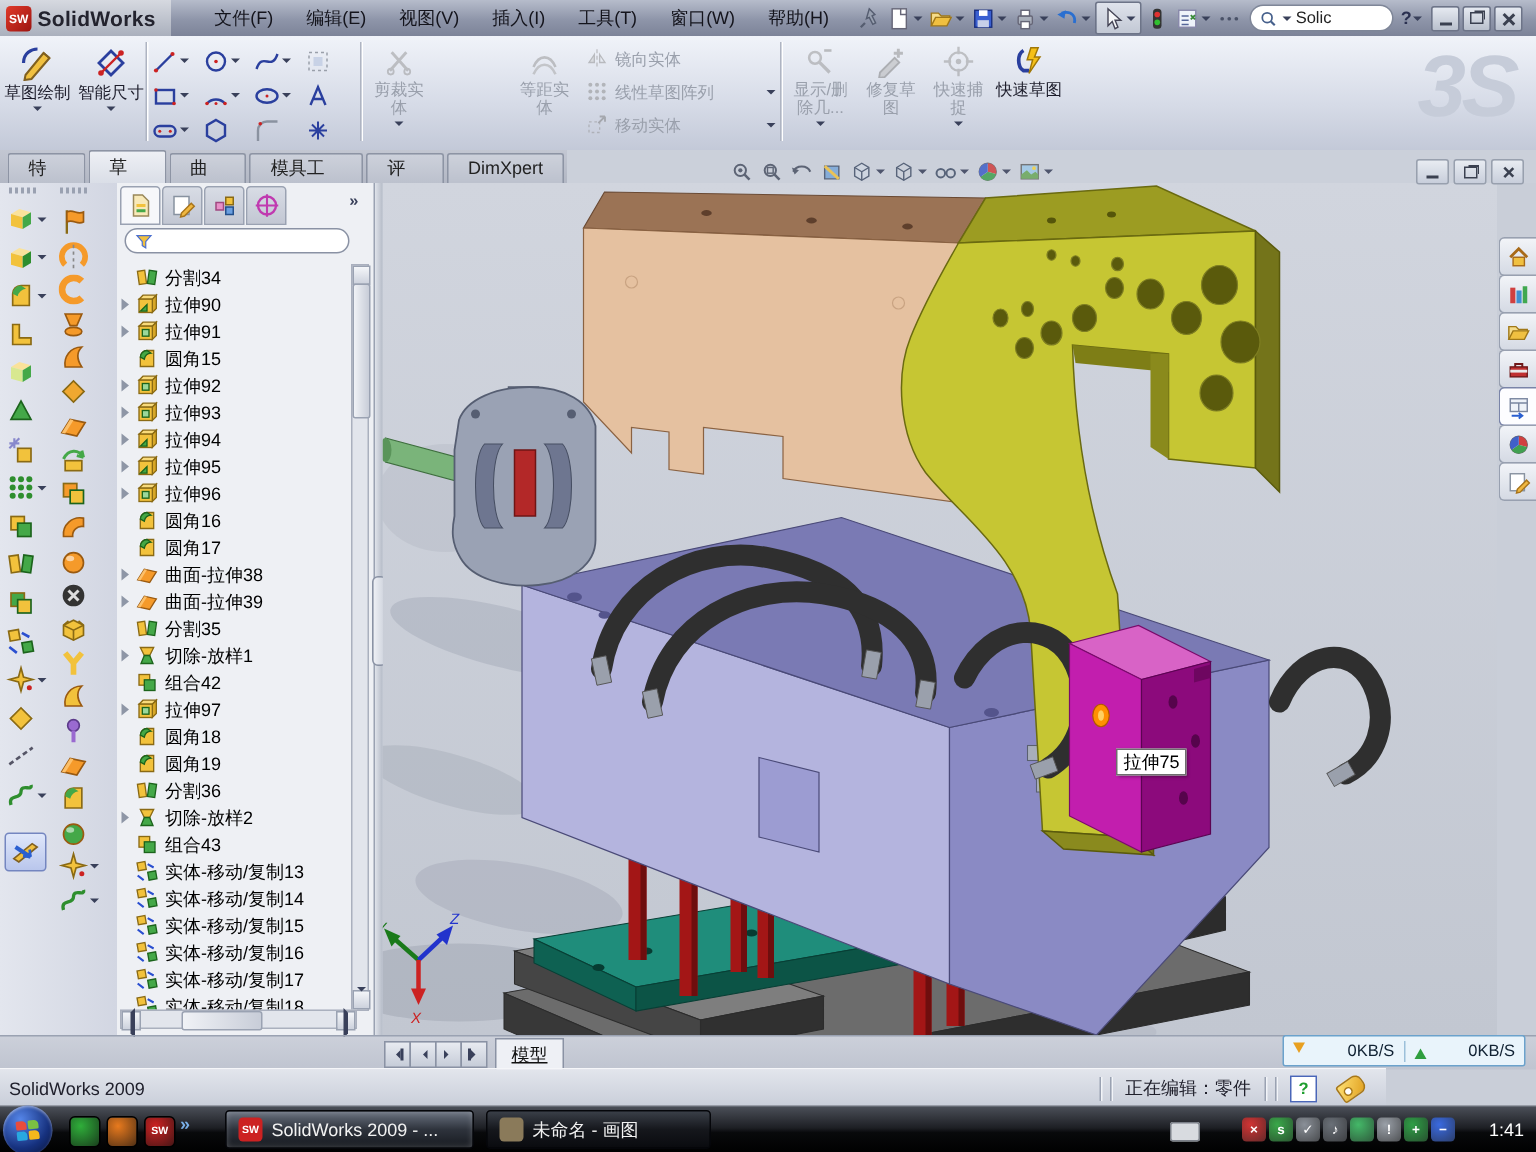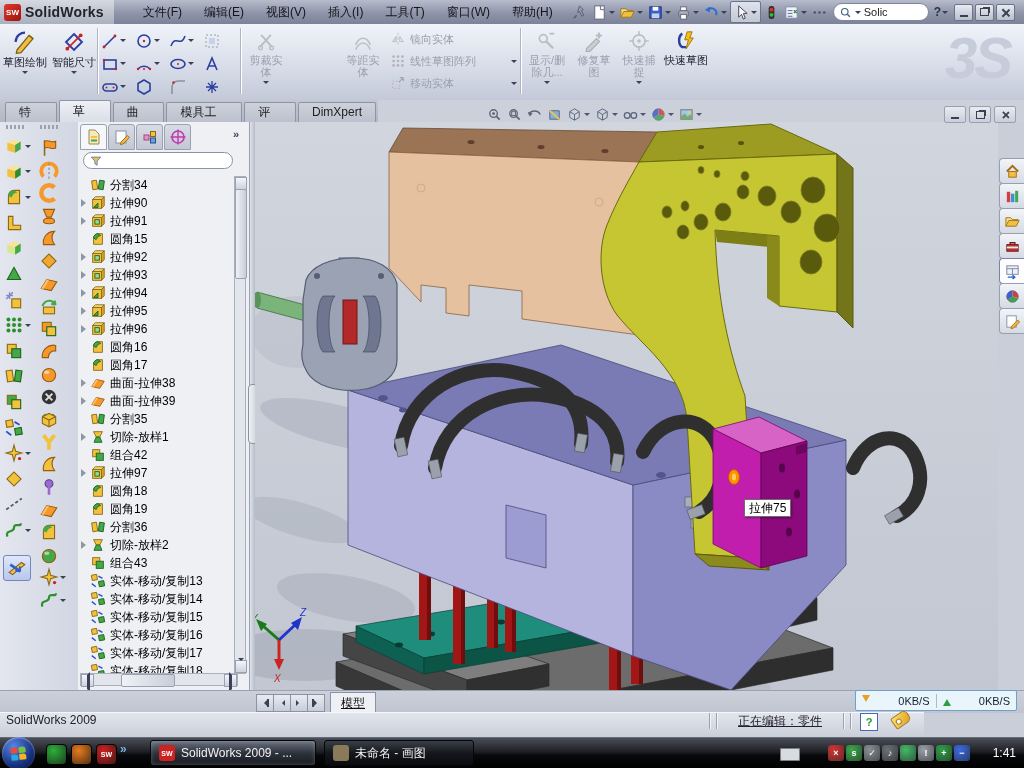--- a/index.html
+++ b/index.html
@@ -99,21 +99,21 @@
   .tpbtn.active{background:#fdfdff;border-color:#7a84a8;}
   
   #modelbar{left:0;top:690px;width:1024px;height:22px;background:linear-gradient(#ccd0da,#bfc4d0);border-top:1px solid #9aa2b2;}
   .navbtn{position:absolute;top:3px;width:16px;height:16px;border:1px solid #8a92a4;
     background:linear-gradient(#e8ebf1,#c6ccd8);display:flex;align-items:center;justify-content:center;}
   .mdltab{position:absolute;top:1px;height:20px;line-height:20px;padding:0 10px;font-size:12px;color:#111;
     border:1px solid #8a92a4;border-bottom:none;background:#c3c8d3;}
   .mdltab.active{background:#eef0f5;text-decoration:underline;}
   
   #statusbar{left:0;top:712px;width:924px;height:25px;background:linear-gradient(#e2e5ec,#c9ced9);
-    border-top:1px solid #f5f6f9;display:flex;color:#20202c;}
+    border-top:1px solid #f5f6f9;display:flex;align-items:center;color:#20202c;}
   .ssep{width:1px;height:16px;background:#9aa2b2;box-shadow:1px 0 0 #f2f4f8;margin:0 3px;}
   #helpbtn{width:16px;height:16px;border:1px solid #4a66b8;background:#fff;color:#1e9e2e;font-weight:bold;
     font-size:11px;display:flex;align-items:center;justify-content:center;}
   #tagicon{width:16px;height:11px;background:linear-gradient(135deg,#ffe070,#e0a020);border:1px solid #a87818;
     border-radius:2px 5px 5px 2px;transform:rotate(-35deg);position:relative;}
   #tagicon::after{content:"";position:absolute;left:2px;top:3px;width:4px;height:4px;border-radius:50%;background:#fff;border:1px solid #a87818;}
   
   #netwidget{left:855px;top:690px;width:162px;height:21px;background:#e9f4fb;border:1px solid #6ba2cc;
     border-radius:2px;display:flex;align-items:center;z-index:60;font-size:11px;color:#123;box-sizing:border-box;}
   .netcell{flex:1;display:flex;align-items:center;justify-content:space-between;padding:0 6px;height:100%;}
@@ -1455,21 +1455,21 @@
       <i class="arrow-up"></i>
       <span>0KB/S</span>
     </div>
   </div>
 
   <div id="statusbar" class="abs">
     <span style="margin-left:6px;">SolidWorks 2009</span>
     <span style="flex:1"></span>
     <span class="ssep"></span>
       <span class="ssep"></span>
-    <span style="margin:0 18px;text-decoration:underline;">正在编辑：零件</span>
+    <span style="margin:0 6px;">正在编辑：零件</span>
     <span class="ssep"></span>
       <span class="ssep"></span>
     <div id="helpbtn" style="margin:0 14px 0 6px;">?</div>
     <div id="tagicon" style="margin-right:14px;"></div>
   </div>
 
   <div id="taskbar" class="abs">
     <div id="startorb">
         <div id="flag">
           <i></i>

